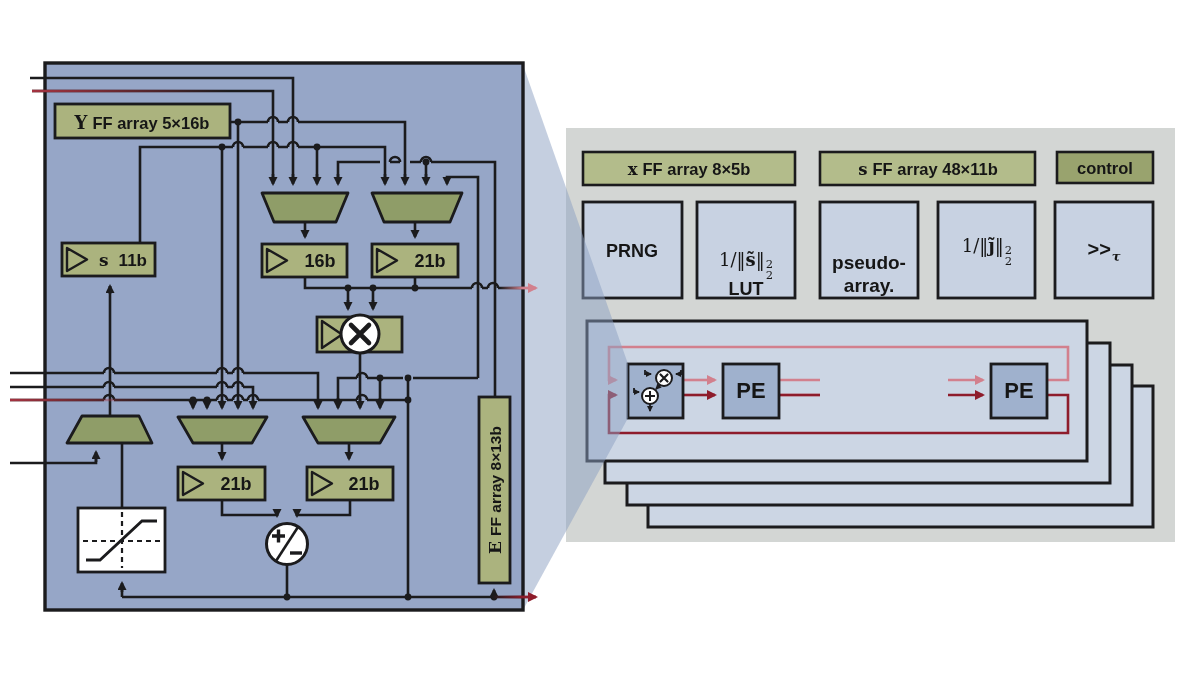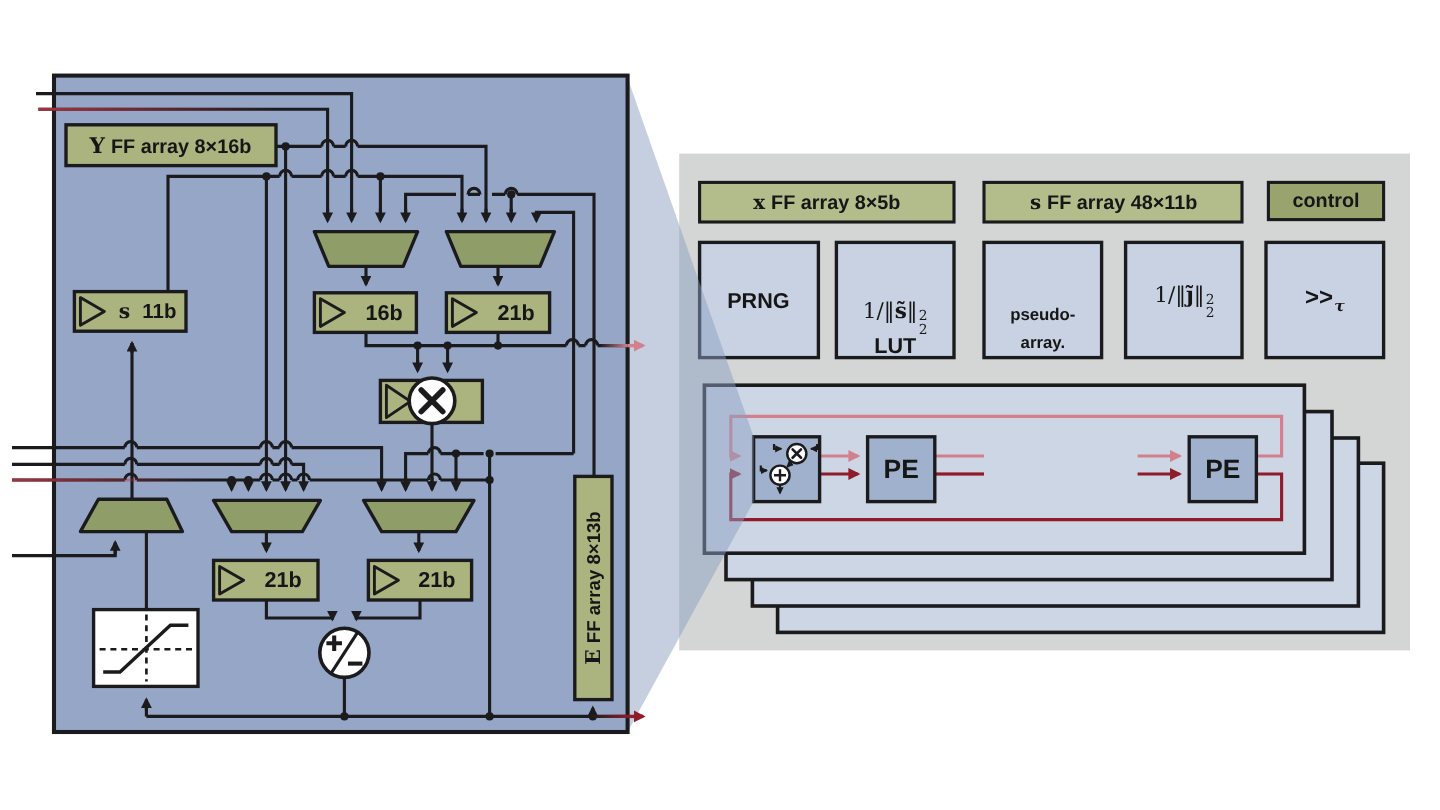--- a/index.html
+++ b/index.html
@@ -251,21 +251,21 @@
       <rect x="78" y="508" width="87" height="64" fill="#ffffff" stroke="#1b1b1d" stroke-width="2.8"></rect>
       <path d="M83 541 H160" stroke="#1b1b1d" stroke-width="2.2" stroke-dasharray="5 4" fill="none"></path>
       <path d="M122 512 V568" stroke="#1b1b1d" stroke-width="2.2" stroke-dasharray="5 4" fill="none"></path>
       <path d="M86 560 H100 L142 521 H157" stroke="#1b1b1d" stroke-width="2.8" fill="none"></path>
     </g>
   </g>
 </svg>
 
 <div class="lbl b" style="left:142px;top:122px;font-size:16.5px;">
   <span class="sym" style="font-size:18px;">Y</span>
-  <span>FF array 8×16b</span>
+  <span>FF array 5×16b</span>
 </div>
 <div class="lbl b" style="left:123px;top:260px;font-size:17px;">
   <span class="sym gap">s</span>
   <span>11b</span>
 </div>
 <div class="lbl b" style="left:320px;top:261px;font-size:18px;">16b</div>
 <div class="lbl b" style="left:430px;top:261px;font-size:18px;">21b</div>
 <div class="lbl b" style="left:236px;top:484px;font-size:18px;">21b</div>
 <div class="lbl b" style="left:364px;top:484px;font-size:18px;">21b</div>
 <div class="lbl b vert" style="left:495px;top:490px;font-size:15.5px;">
@@ -288,21 +288,21 @@
 <div class="lbl" style="left:746px;top:250px;">
   <div class="stack">
     <span class="math"><span>1/‖</span><span class="mvar">s̃</span><span>‖</span><span class="supsub">
             <span>2</span>
             <span>2</span>
           </span></span>
     <span class="b" style="font-size:18px;text-align:right;">LUT</span>
   </div>
 </div>
 
-<div class="lbl b" style="left:869px;top:250px;font-size:14px;align-items:center;">
+<div class="lbl b" style="left:869px;top:250px;font-size:19px;align-items:center;">
   <div class="stack" style="line-height:23px;">
     <span>pseudo-</span>
     <span>array.</span>
   </div>
 </div>
 
 <div class="lbl" style="left:987px;top:250px;">
   <span class="math"><span>1/‖</span><span class="mvar">j̃</span><span>‖</span><span class="supsub">
           <span>2</span>
           <span>2</span>

